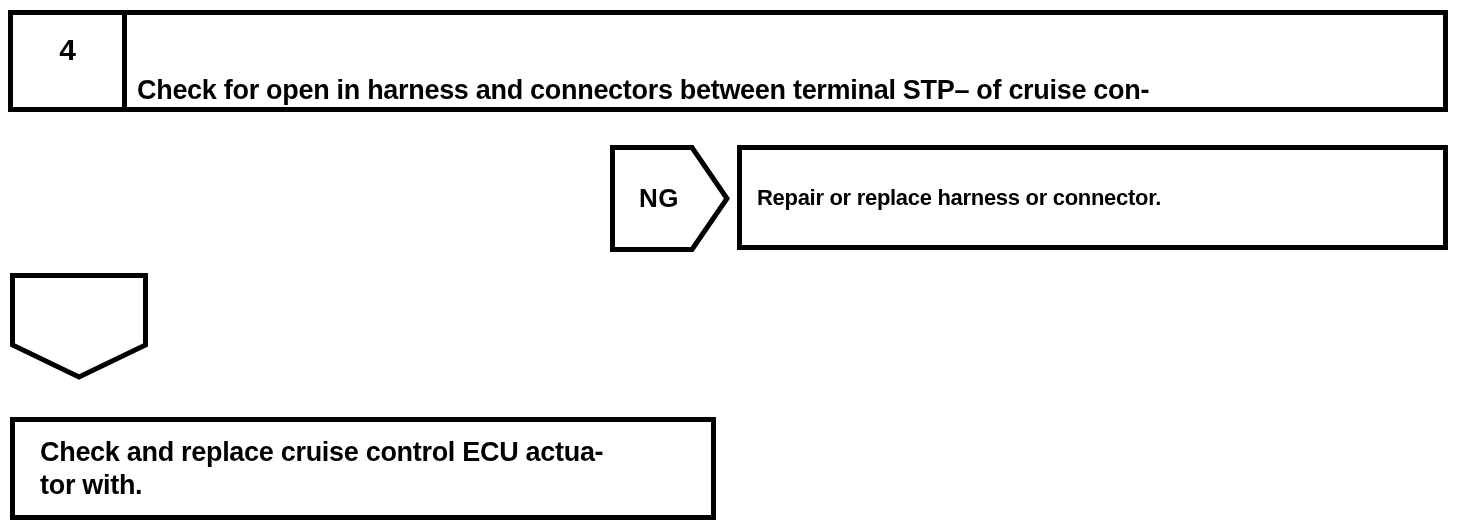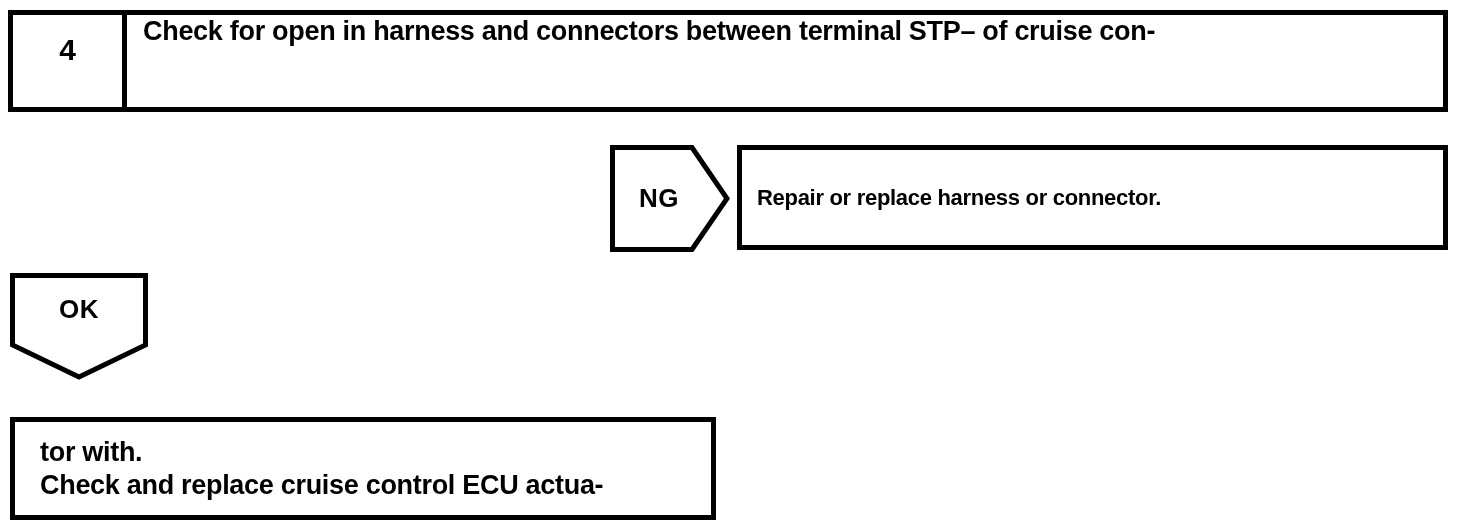--- a/index.html
+++ b/index.html
@@ -38,22 +38,22 @@
     display: flex;
     align-items: flex-start;
     justify-content: center;
     padding-top: 18px;
     font-size: 30px;
   }
   .step-text {
     flex: 1 1 auto;
     display: flex;
     flex-direction: column;
-    justify-content: space-between;
-    padding-left: 16px;
+    justify-content: flex-end;
+    padding-left: 10px;
     font-size: 27px;
     line-height: 33px;
     letter-spacing: -0.3px;
   }
 
   
   .ng-shape {
     position: absolute;
     left: 610px; top: 145px;
     width: 120px; height: 107px;
@@ -142,21 +142,20 @@
   </div>
 
   <div class="ng-box">
     <div class="line">Repair or replace harness or connector.</div>
   </div>
 
   <div class="ok-shape">
     <svg width="138" height="107" viewBox="0 0 138 107">
       <polygon points="2.5,2.5 135.5,2.5 135.5,72 69,104 2.5,72" fill="#ffffff" stroke="#000000" stroke-width="5" stroke-linejoin="miter"></polygon>
     </svg>
-    <span class="shape-label">OK</span>
   </div>
 
   <div class="ok-box">
+    <div class="line">Check and replace cruise control ECU actua-</div>
     <div class="line">tor with.</div>
-    <div class="line">Check and replace cruise control ECU actua-</div>
   </div>
 
 </div>
 
 </body></html>

